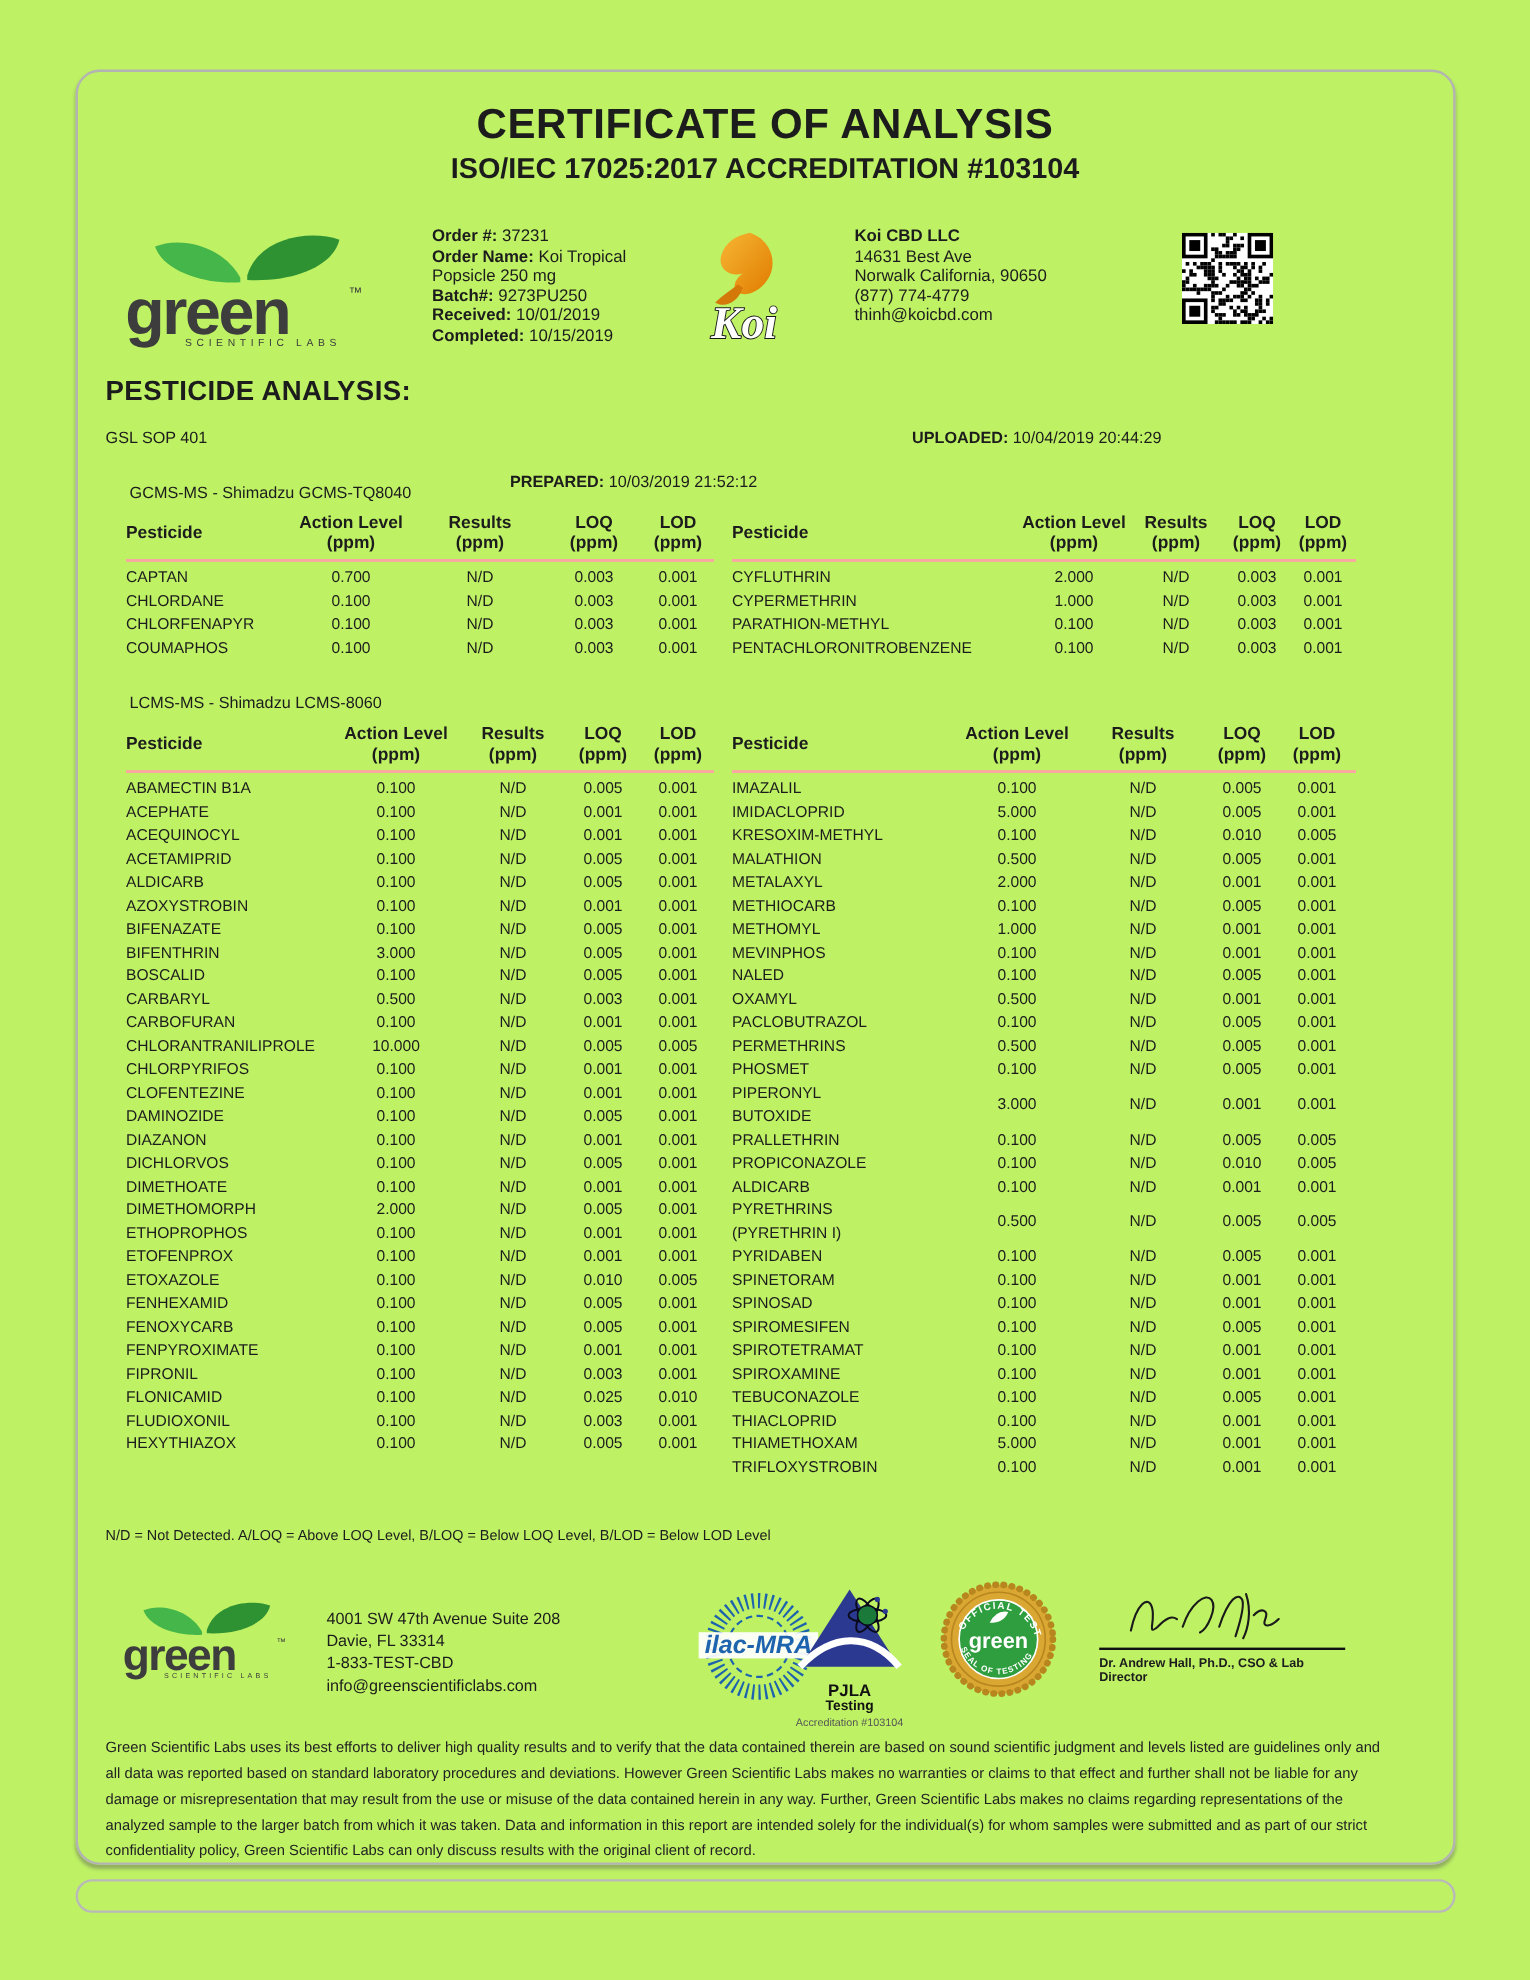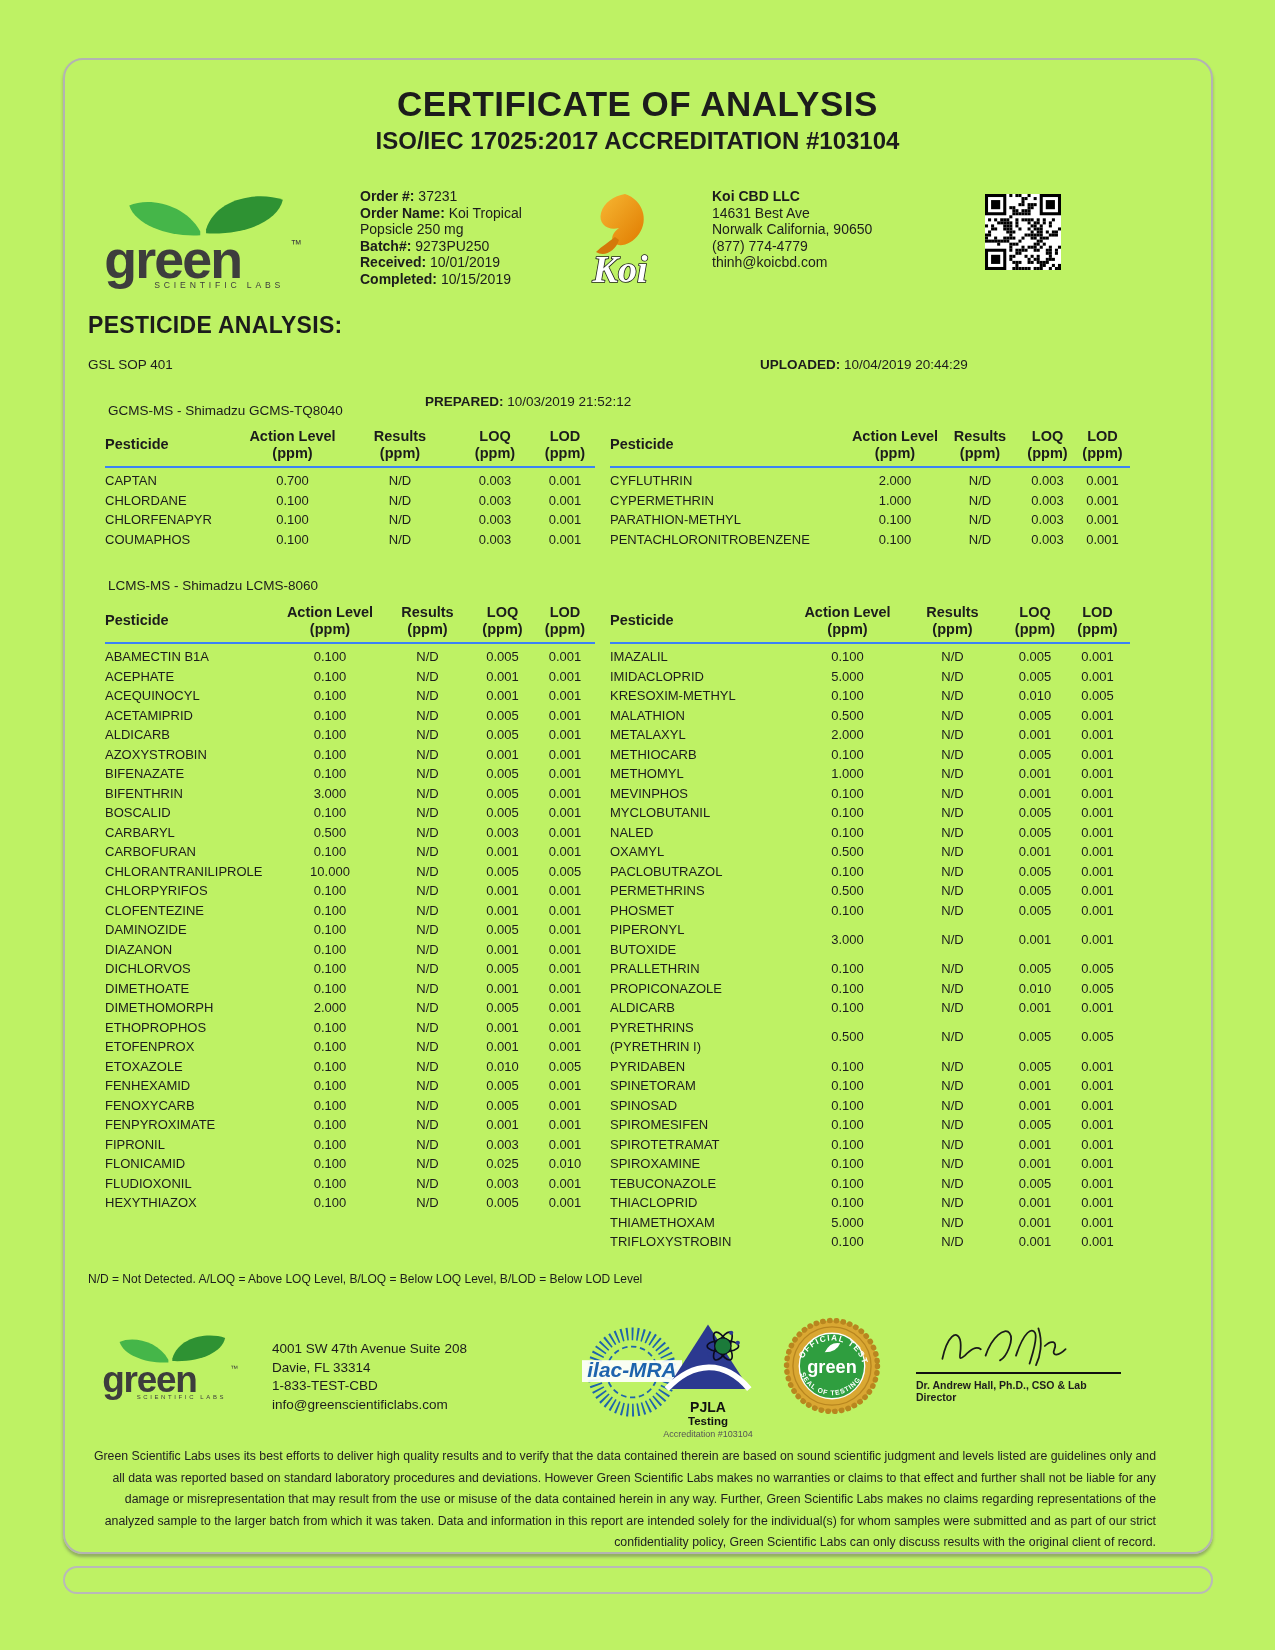--- a/index.html
+++ b/index.html
@@ -26,41 +26,41 @@
   .meta-row { top:357px; font-size:13.5px; }
   .sop { left:88px; }
   .prepared { left:425px;margin-top:37px; }
   .uploaded { left:760px; }
   .instr-label { font-size:13.5px; }
   .gcms-label { left:108px; top:403px; }
   .lcms-label { left:108px; top:578px; }
   .ptable { position:absolute; border-collapse:collapse; table-layout:fixed; }
   .ptable th { font-size:14.5px; font-weight:bold; vertical-align:middle; text-align:center; padding:4px 0 5px 0; }
   .ptable th:first-child { text-align:left; }
-  .ptable thead tr { border-bottom:2px solid #3b82f6; }
+  .ptable thead tr { border-bottom:2px solid #fca5a5; }
   .ptable .h1 { line-height:17px; }
   .ptable .h2 { line-height:16px; }
   .ptable td { font-size:13px; line-height:19.5px; padding:0; vertical-align:middle; text-align:center; }
   .ptable td:first-child { text-align:left; }
   .ptable tbody tr:first-child td { padding-top:3px; }
   .tbl-ga { left:105px; top:424px; width:490px; }
   .tbl-gb { left:610px; top:424px; width:520px; }
   .tbl-la { left:105px; top:600px; width:490px; }
   .tbl-lb { left:610px; top:600px; width:520px; }
   .tbl-lb td:first-child { padding-right:45px; }
   .footnote { left:88px; top:1272px; font-size:12px; }
   .lab-address { left:272px; top:1340px; font-size:13.5px; line-height:18.5px; }
   .pjla-block { left:648px; top:1318px; width:120px; text-align:center; }
   .pjla-title { font-size:14px; font-weight:bold; color:#111; margin-top:1px; }
   .pjla-sub { font-size:11.5px; font-weight:bold; color:#111; }
   .pjla-accr { font-size:9px; color:#555; margin-top:2px; }
   .sig-block { left:916px; top:1322px; width:210px; }
   .sig-line { border-top:2px solid #111; width:205px; margin-top:-2px; }
   .sig-name { font-size:10.5px; font-weight:bold; margin-top:5px; }
-  .disclaimer { left:88px; top:1446px; width:1068px; font-size:12.3px; line-height:21.5px; color:#222;text-align:right; }
+  .disclaimer { left:88px; top:1446px; width:1068px; font-size:12.3px; line-height:21.5px; color:#222; }
 </style>
 </head>
 <body>
 
 <div class="page">
   <div class="card-main"></div>
   <div class="card-bottom"></div>
 
   <div class="abs doc-title">CERTIFICATE OF ANALYSIS</div>
   <div class="abs doc-subtitle">ISO/IEC 17025:2017 ACCREDITATION #103104</div>
@@ -766,27 +766,20 @@
           <td>0.001</td>
         </tr>
         <tr>
           <td>MEVINPHOS</td>
           <td>0.100</td>
           <td>N/D</td>
           <td>0.001</td>
           <td>0.001</td>
         </tr>
         <tr>
-          <td>MYCLOBUTANIL</td>
-          <td>0.100</td>
-          <td>N/D</td>
-          <td>0.005</td>
-          <td>0.001</td>
-        </tr>
-        <tr>
           <td>NALED</td>
           <td>0.100</td>
           <td>N/D</td>
           <td>0.005</td>
           <td>0.001</td>
         </tr>
         <tr>
           <td>OXAMYL</td>
           <td>0.500</td>
           <td>N/D</td>

